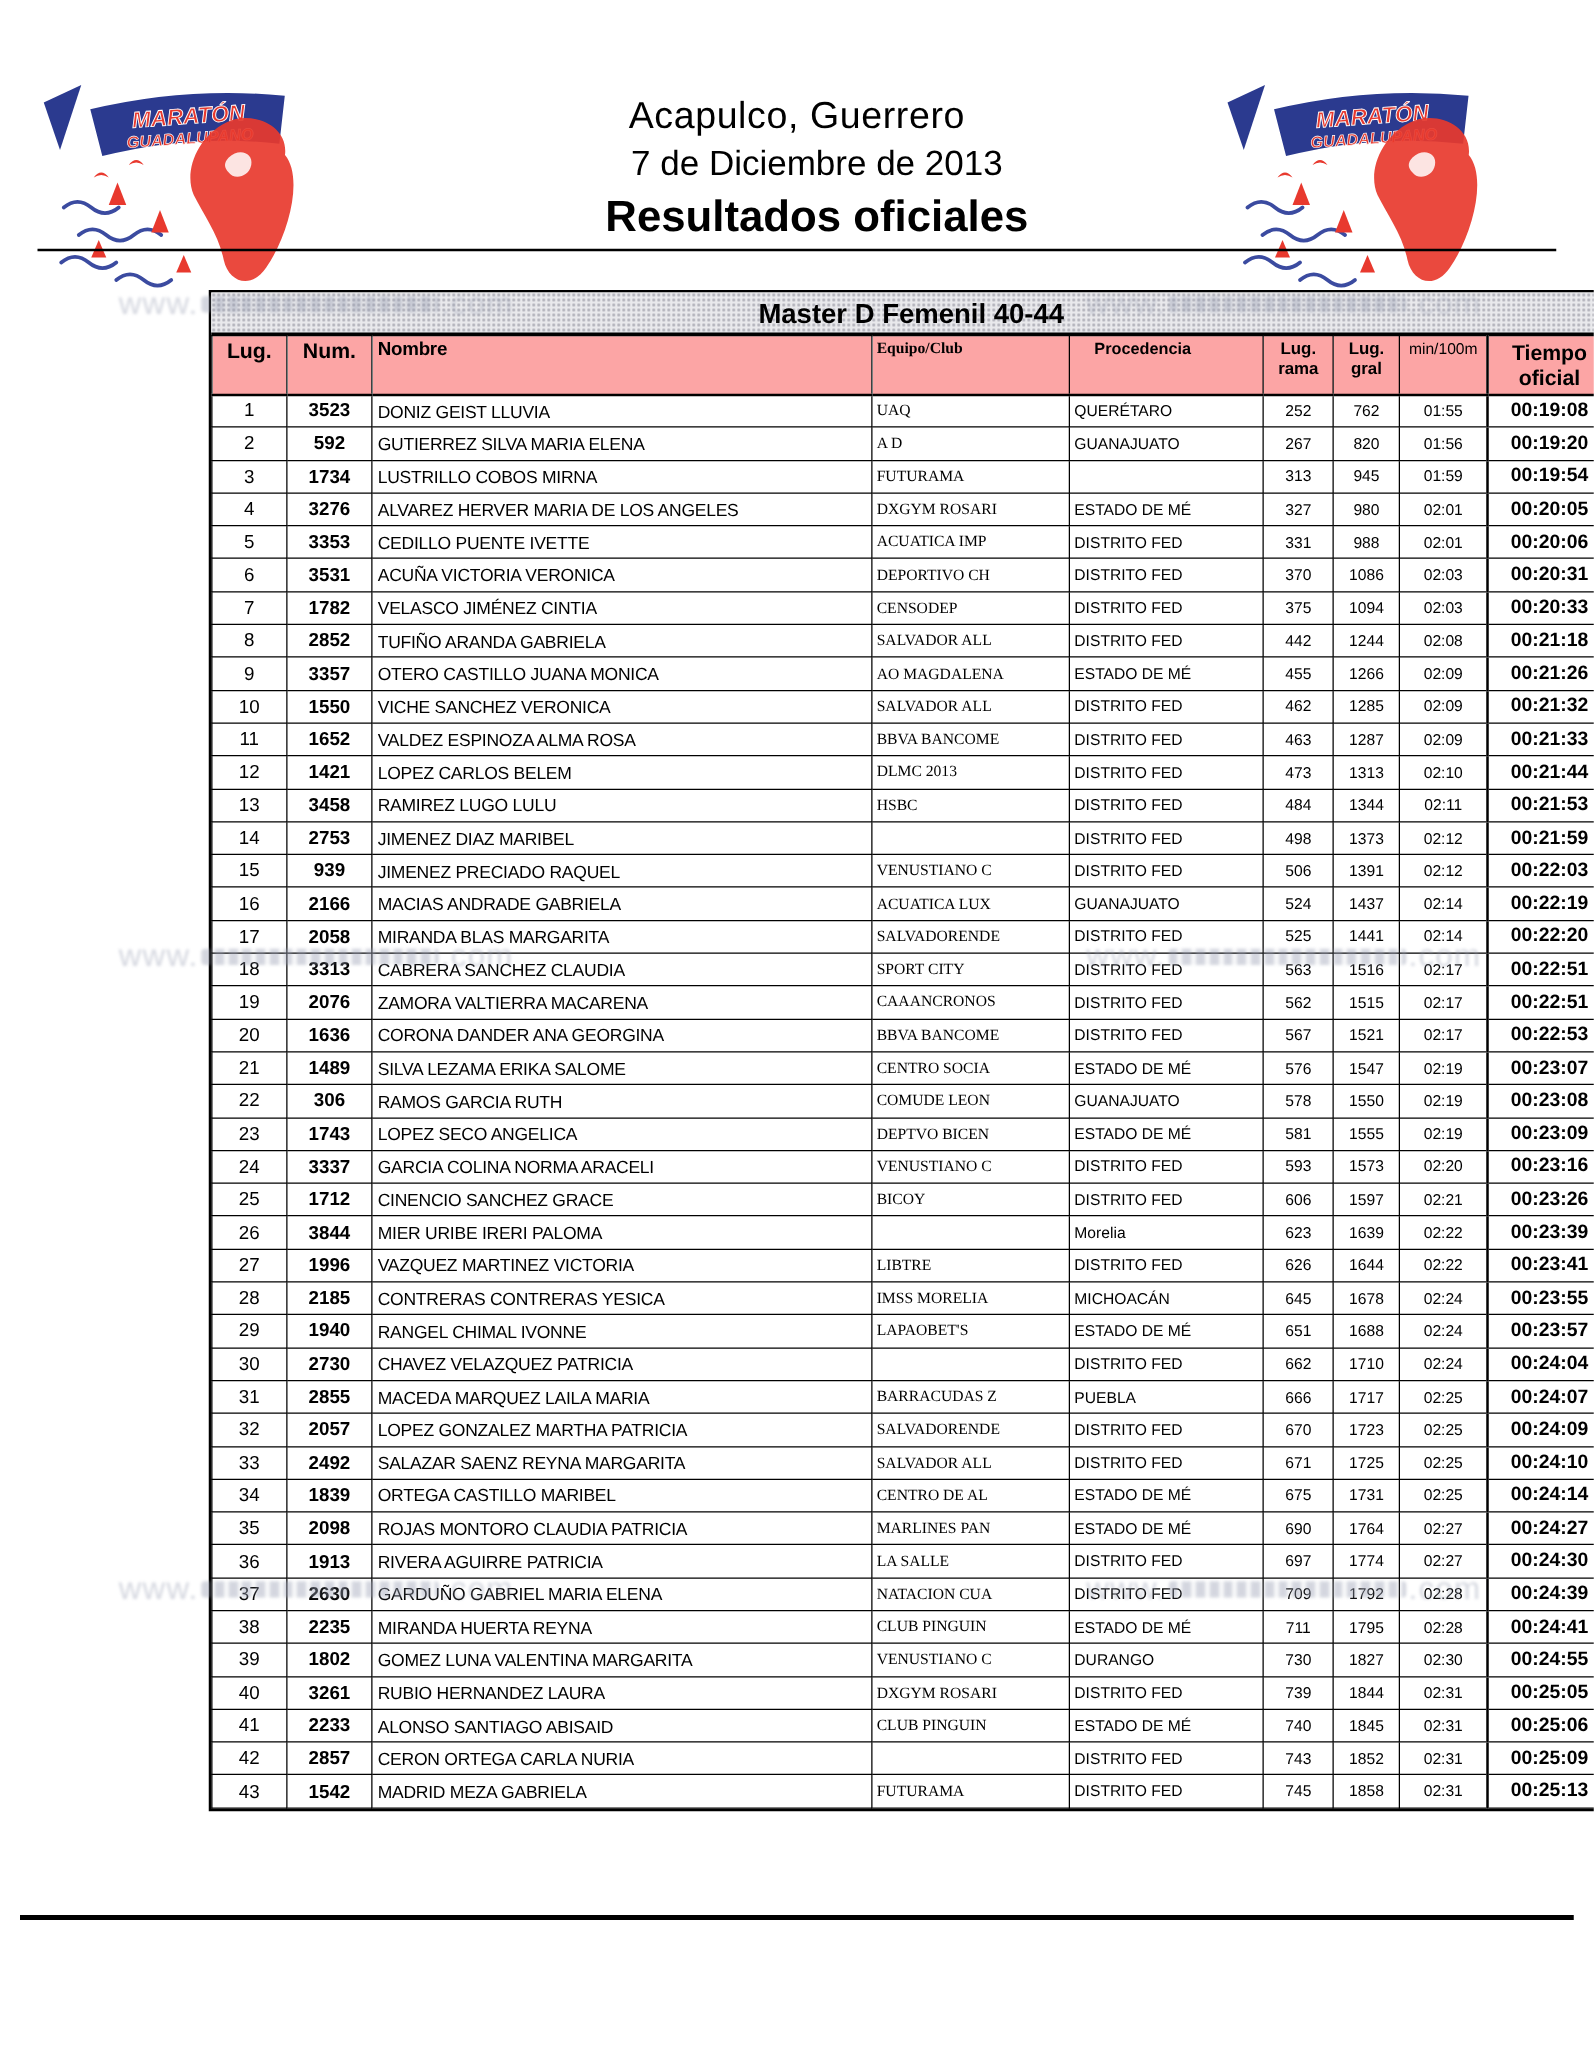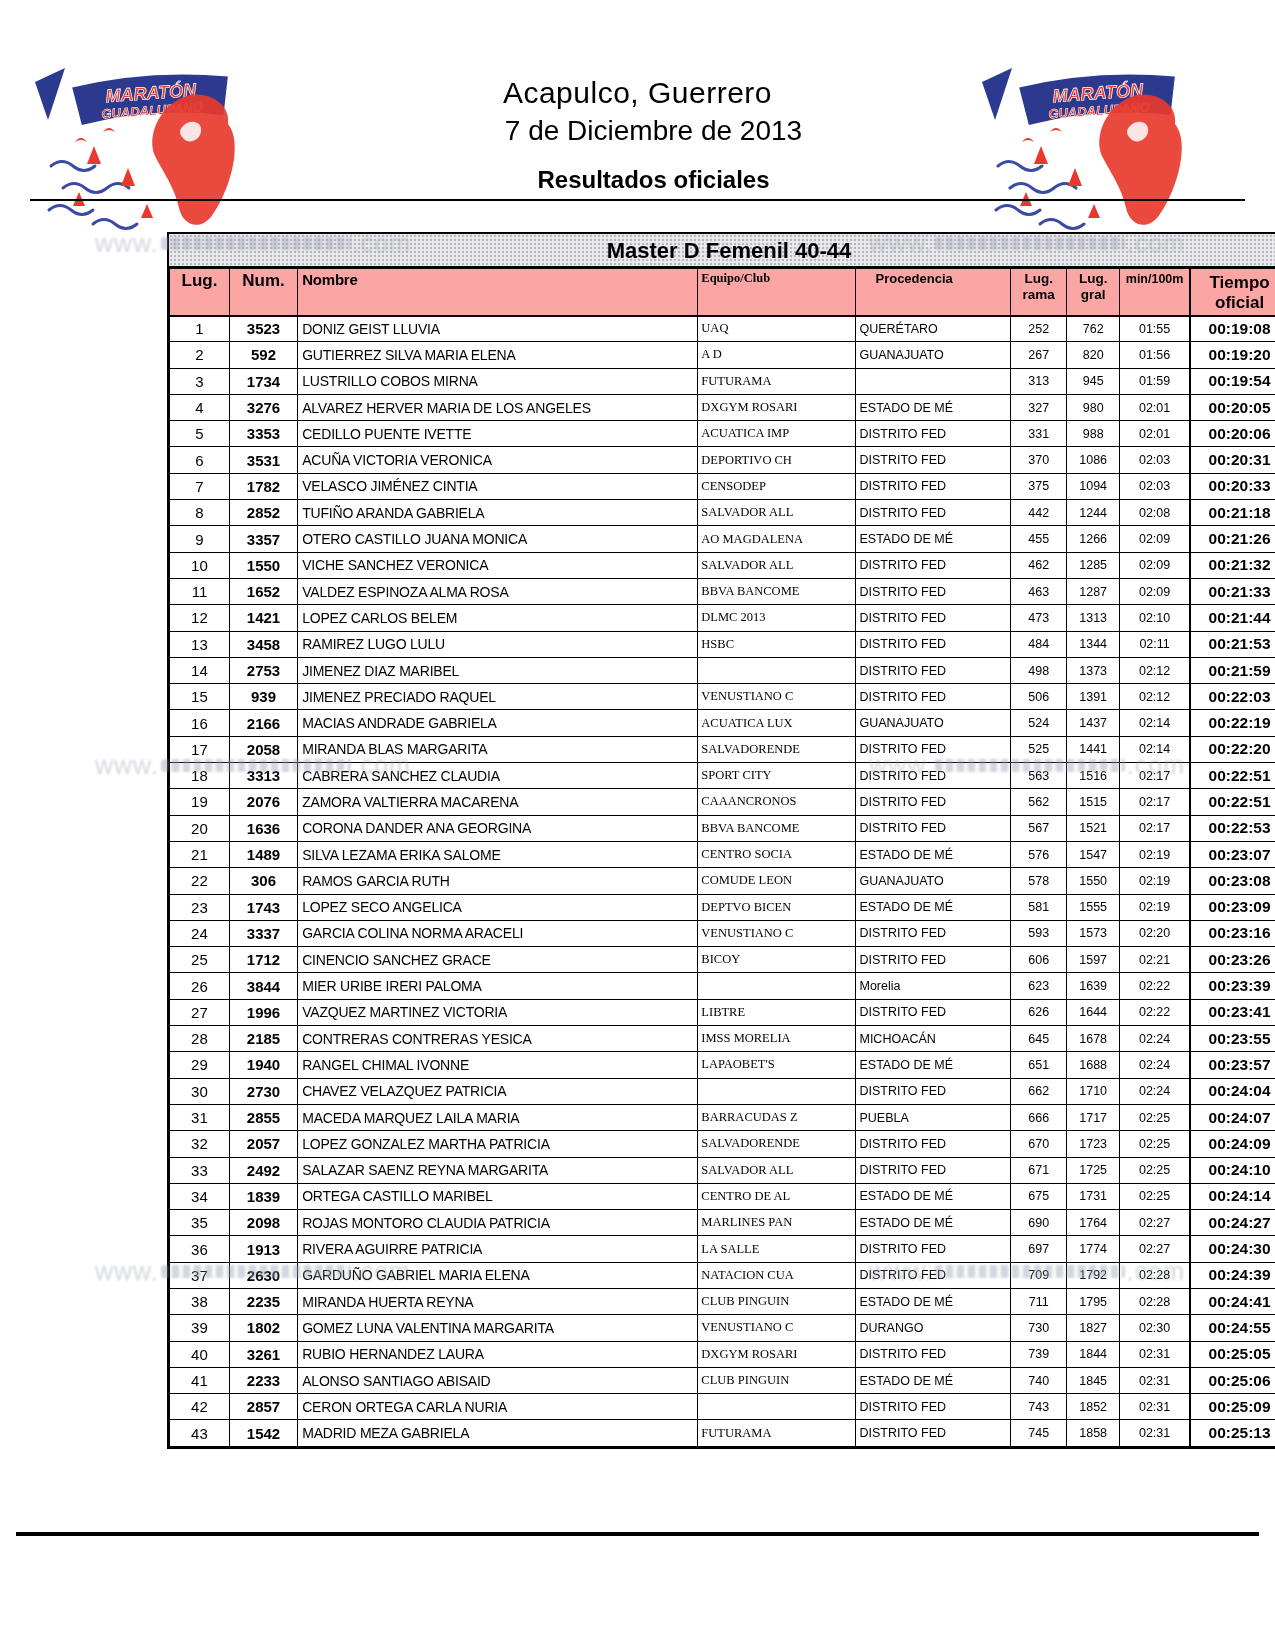--- a/index.html
+++ b/index.html
@@ -10,21 +10,21 @@
   }
 
   
   .logo { position:absolute; top:66px; width:232px; height:170px; }
   .logo-left  { left:33px; }
   .logo-right { left:980px; }
 
   .header-text { position:absolute; top:76px; left:0; width:1275px; text-align:center; }
   .ht1 { font-size:30px; letter-spacing:.5px; }
   .ht2 { font-size:28px; margin-top:5px;margin-left:32px; }
-  .ht3 { font-size:24px; font-weight:bold; margin-top:19px;padding-left:32px; }
+  .ht3 { font-size:35px; font-weight:bold; margin-top:7px;padding-left:32px; }
 
   .header-rule { position:absolute; top:199px; left:30px;  width:1215px; height:2px; background:#000; }
   .bottom-rule { position:absolute; top:1532px; left:16px; width:1243px; height:4px; background:#000; }
 
   
   .wm {
     position:absolute; left:95px; width:1090px; height:30px; z-index:6;
     display:flex; justify-content:space-between; align-items:center;
     color:#9aa0b4; opacity:.42; filter:blur(1.1px);
     font-size:25px; letter-spacing:1px; pointer-events:none;
@@ -68,21 +68,21 @@
   .c4 { text-align:left; padding-left:3px; font-size:12.5px; }
   .c5, .c6, .c7 { text-align:center; font-size:12.5px; }
   .c8 { text-align:center; font-size:15.5px; font-weight:bold; border-left:2px solid #000 !important; }
 
   thead th.c0 { font-size:17px; }
   thead th.c1 { font-size:17px; }
   thead th.c2 { text-align:left; padding-left:4px; font-size:15px; }
   thead th.c3 { text-align:left; padding-left:3px; font-size:12.5px; }
   thead th.c4 { text-align:left; padding-left:19px; font-size:13px; }
   thead th.c5, thead th.c6 { font-size:13.5px; line-height:16px; }
-  thead th.c7 { font-size:12.5px; font-weight:bold; padding-top:3px; }
+  thead th.c7 { font-size:12.5px; font-weight:normal; padding-top:3px; }
   thead th.c8 { font-size:17px; line-height:20px; padding-top:4px; }
 
   svg text { font-family:"Liberation Sans", sans-serif; }
 </style>
 </head>
 <body>
 
 <div class="logo logo-left">
   <svg width="232" height="170" viewBox="0 0 232 170">
     <polygon points="2,16 32,2 15,54" fill="#2b3a8f"></polygon>

